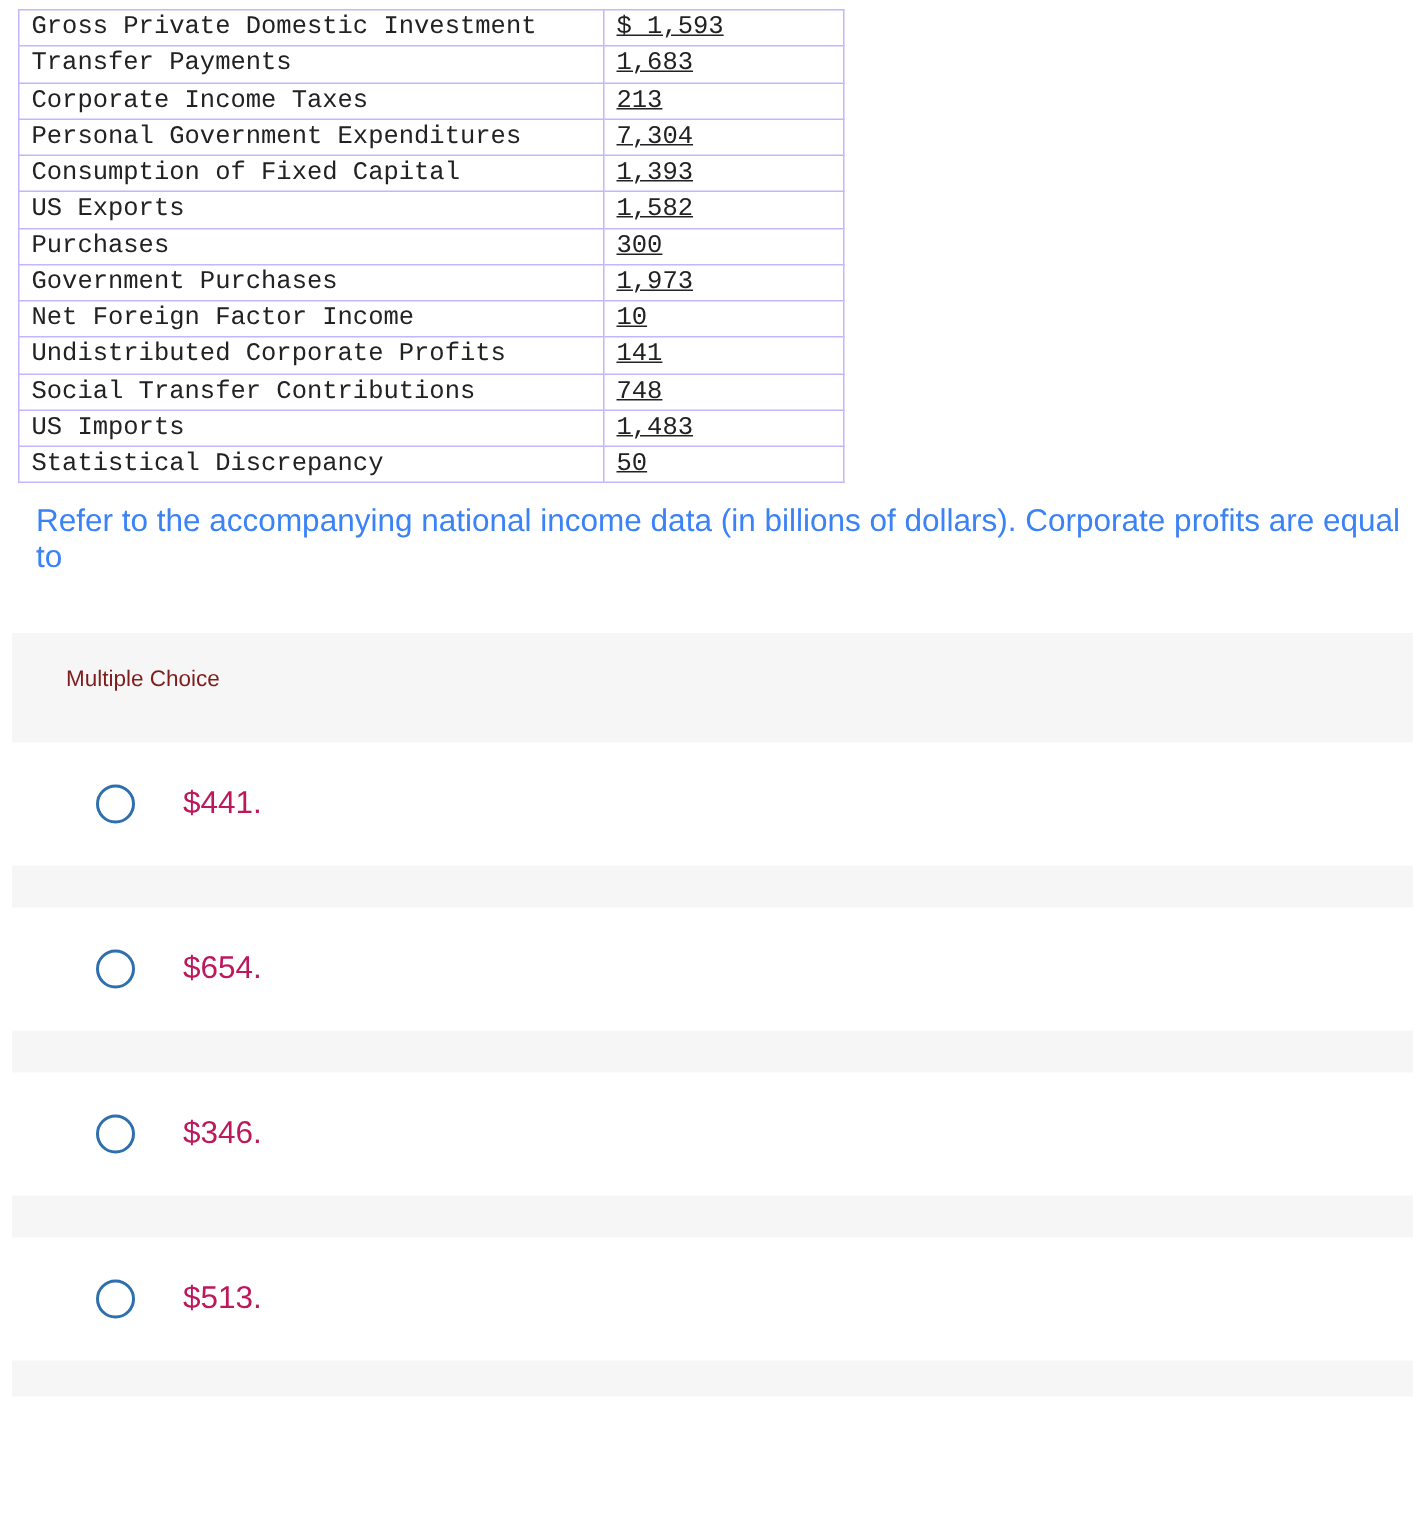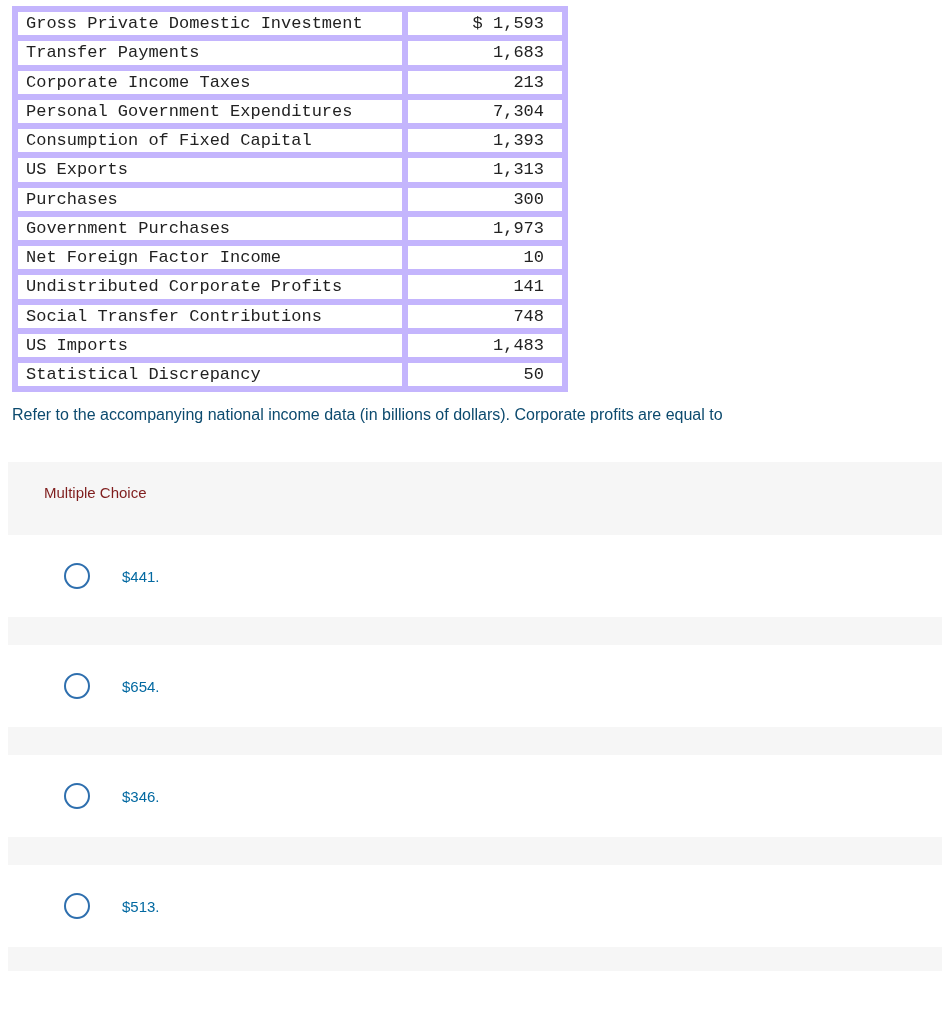--- a/index.html
+++ b/index.html
@@ -8,33 +8,33 @@
     background: #fff;
     color: #222;
     padding: 6px 8px 20px 8px;
     width: 950px;
   }
   table.data {
     border-collapse: collapse;
     margin: 0 0 14px 4px;
   }
   table.data td {
-    border: 6px solid #c4b5fd;
+    border: 1px solid #c4b5fd;
     font-family: "Courier New", Courier, monospace;
     font-size: 17px;
     line-height: 1.25;
     padding: 1px 8px 1px 8px;
     white-space: pre;
   }
   table.data td.label { width: 390px; }
-  table.data td.value { width: 160px; text-align: right; padding-right: 18px; }
+  table.data td.value { width: 160px; padding-right: 18px; text-decoration: underline; }
   .question {
-    font-size: 16px;
-    color: #0c4a6e;
-    margin: 14px 0 38px 4px;
+    font-size: 21px;
+    color: #3b82f6;
+    margin: 14px 0 38px 16px;
   }
   .mc-wrap {
     background: #f6f6f6;
     padding: 22px 0 24px 0;
   }
   .mc-header {
     font-size: 15px;
     color: #7f1d1d;
     padding: 0 0 34px 36px;
   }
@@ -49,22 +49,22 @@
   .choice:last-child { margin-bottom: 0; }
   .radio {
     width: 26px;
     height: 26px;
     border: 2px solid #2e6fae;
     border-radius: 50%;
     flex: 0 0 auto;
     background: #fff;
   }
   .choice-label {
-    font-size: 15px;
-    color: #0369a1;
+    font-size: 21px;
+    color: #be185d;
   }
 </style>
 </head>
 <body>
 
 <table class="data">
   <tbody>
     <tr>
         <td class="label">Gross Private Domestic Investment</td>
         <td class="value">$ 1,593</td>
@@ -80,21 +80,21 @@
     <tr>
         <td class="label">Personal Government Expenditures</td>
         <td class="value">7,304</td>
       </tr>
     <tr>
         <td class="label">Consumption of Fixed Capital</td>
         <td class="value">1,393</td>
       </tr>
     <tr>
         <td class="label">US Exports</td>
-        <td class="value">1,313</td>
+        <td class="value">1,582</td>
       </tr>
     <tr>
         <td class="label">Purchases</td>
         <td class="value">300</td>
       </tr>
     <tr>
         <td class="label">Government Purchases</td>
         <td class="value">1,973</td>
       </tr>
     <tr>

